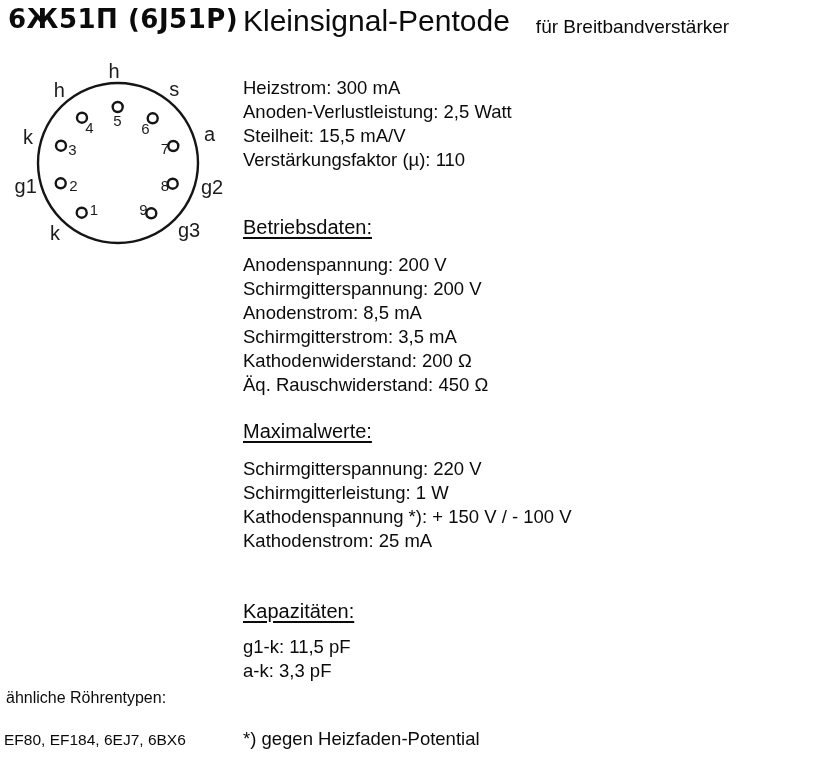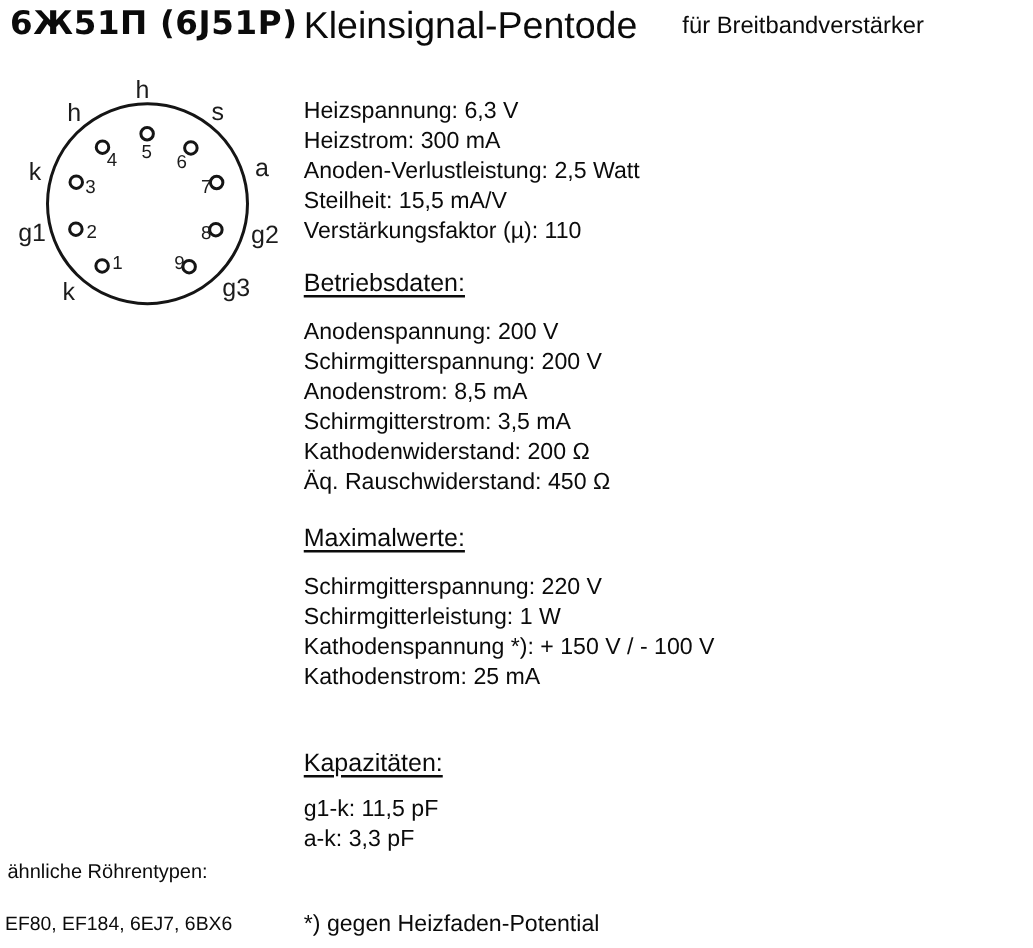--- a/index.html
+++ b/index.html
@@ -11,24 +11,24 @@
   .page{position:absolute;inset:0;}
 
   
   .tube-name{
     position:absolute;left:8px;top:4px;
     font-family:"DejaVu Sans",sans-serif;
     font-size:26px;font-weight:bold;letter-spacing:.5px;white-space:nowrap;
   }
   .main-title{
     position:absolute;left:243px;top:4px;
-    display:flex;align-items:center;gap:16px;white-space:nowrap;
+    display:flex;align-items:flex-end;gap:26px;white-space:nowrap;
   }
   .main-title .big{font-size:30px;}
-  .main-title .small{font-size:19px;margin-left:20px;}
+  .main-title .small{font-size:19px;}
 
   
   .txt{position:absolute;left:243px;font-size:18.5px;line-height:24px;white-space:nowrap;}
   .txt .line{height:24px;}
   .sec-head{
     position:absolute;left:243px;font-size:20px;line-height:24px;
     text-decoration:underline;text-underline-offset:3px;white-space:nowrap;
   }
 
   
@@ -82,21 +82,20 @@
     <text class="lbl" x="174.3" y="36">s</text>
     <text class="lbl" x="28" y="84">k</text>
     <text class="lbl" x="209.5" y="81">a</text>
     <text class="lbl" x="25.7" y="133">g1</text>
     <text class="lbl" x="212" y="134">g2</text>
     <text class="lbl" x="55" y="180">k</text>
     <text class="lbl" x="189" y="177">g3</text>
   </svg>
 
   <div class="txt" style="top:76px">
-    <div class="line">Heizspannung: 6,3 V</div>
     <div class="line">Heizstrom: 300 mA</div>
     <div class="line">Anoden-Verlustleistung: 2,5 Watt</div>
     <div class="line">Steilheit: 15,5 mA/V</div>
     <div class="line">Verstärkungsfaktor (µ): 110</div>
   </div>
 
   <div class="sec-head" style="top:215px">Betriebsdaten:</div>
   <div class="txt" style="top:253px">
     <div class="line">Anodenspannung: 200 V</div>
     <div class="line">Schirmgitterspannung: 200 V</div>

